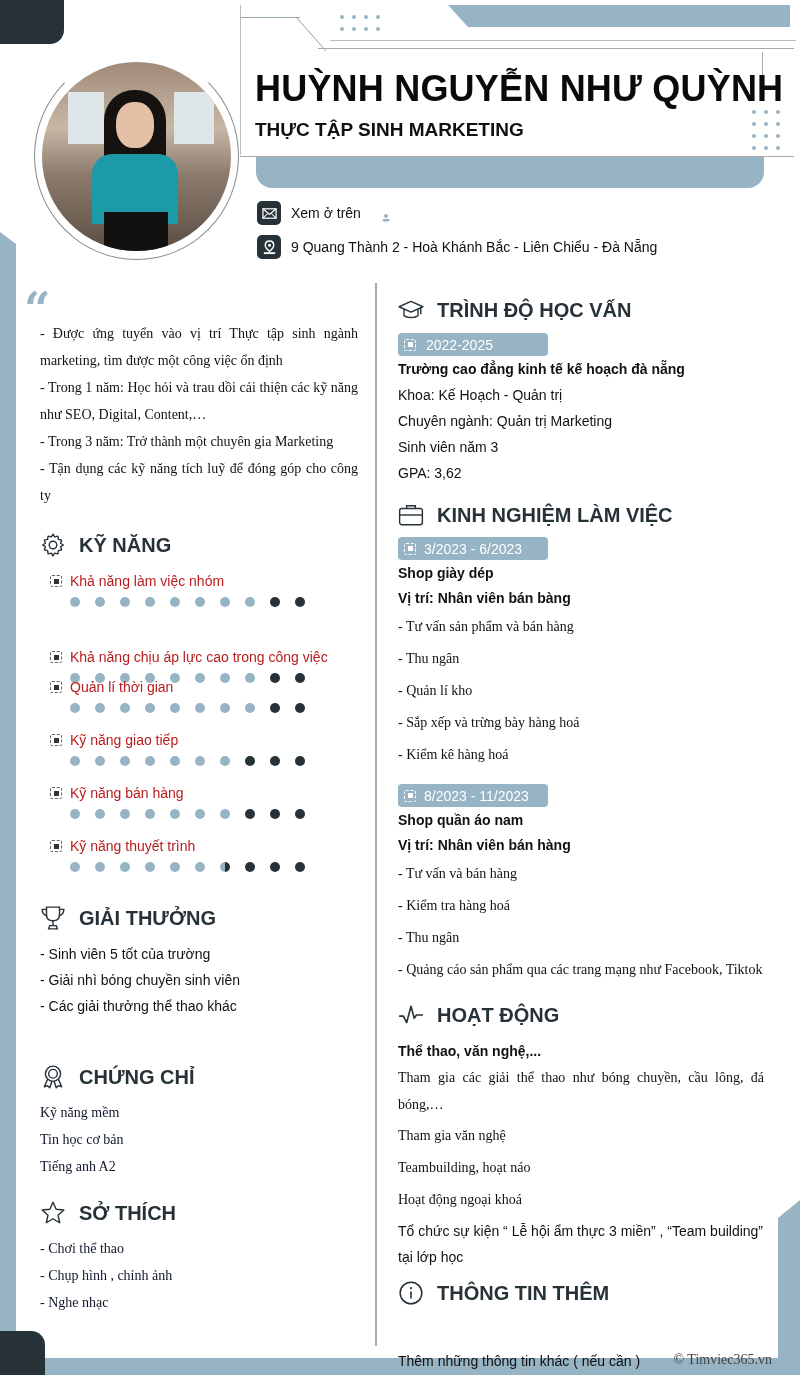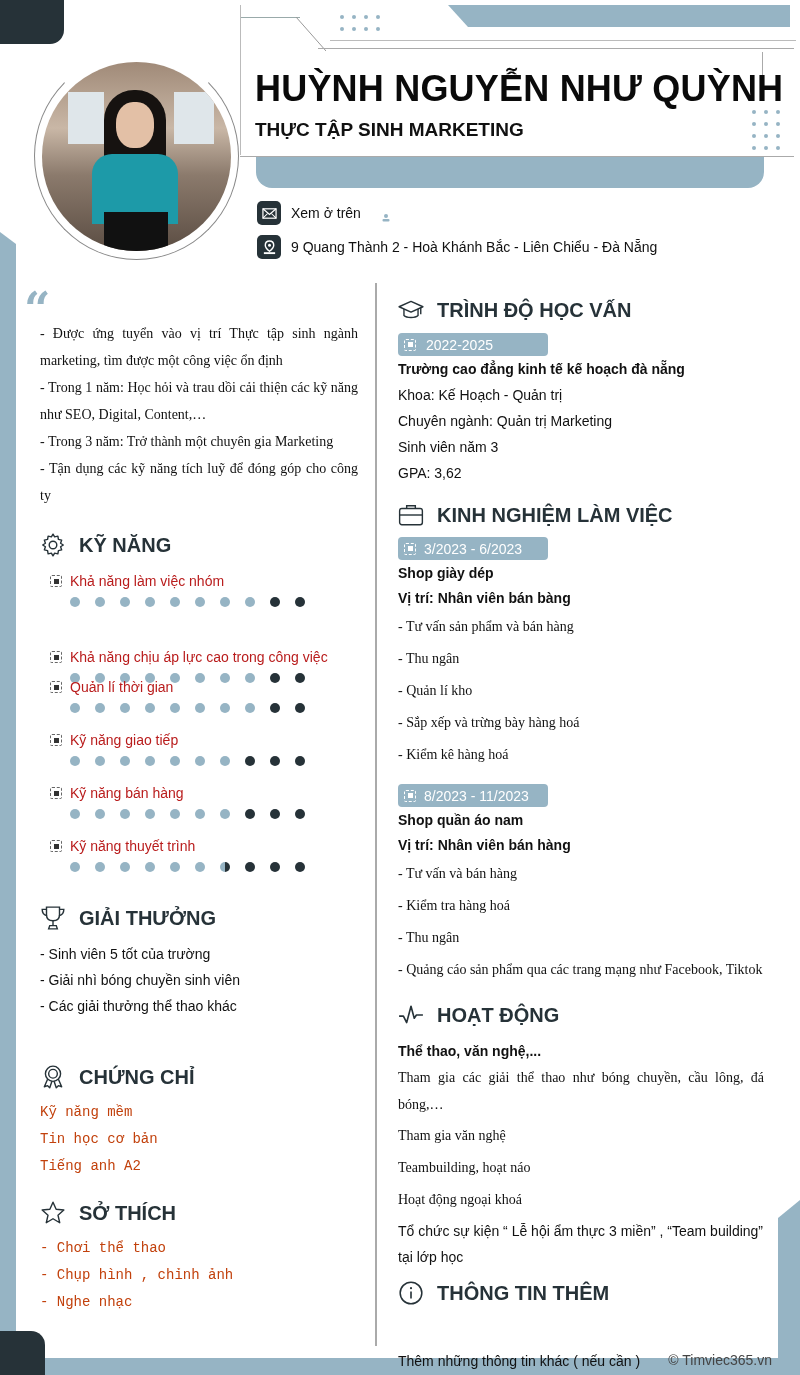--- a/index.html
+++ b/index.html
@@ -67,33 +67,33 @@
   .skill-label { display: flex; align-items: center; gap: 8px; font-size: 14px; color: #b91c1c; height: 20px; }
   .bullet-sq { width: 12px; height: 12px; position: relative; }
   .bullet-sq::before { content: ""; position: absolute; inset: 0; border: 1.5px dashed #666; border-radius: 2px; }
   .bullet-sq::after { content: ""; position: absolute; left: 3.5px; top: 3.5px; width: 5px; height: 5px; background: #333; }
   .dots-row { display: flex; gap: 15px; margin-left: 20px; margin-top: 6px; }
   .dot { width: 10px; height: 10px; border-radius: 50%; background: #96b4c4; }
   .dot.dark { background: #263238; }
   .dot.half { background: linear-gradient(90deg, #96b4c4 50%, #263238 50%); }
 
   .list-sans { font-size: 14px; line-height: 26px; color: #111; }
-  .list-serif { font-family: Liberation Mono, monospace; font-size: 14px; line-height: 27px; color: #c2410c; }
+  .list-serif { font-family: Liberation Serif, serif; font-size: 14px; line-height: 27px; color: #0f172a; }
 
   
   .date-pill { width: 150px; height: 23px; border-radius: 4px; background: #96b4c4; color: #fff; font-size: 14px; display: flex; align-items: center; gap: 8px; padding-left: 6px; }
   .date-pill .bullet-sq::before { border-color: #fff; }
   .date-pill .bullet-sq::after { background: #fff; }
   .bold-line { font-size: 14px; font-weight: bold; color: #111; line-height: 25px; }
   .plain-line { font-size: 14px; color: #111; line-height: 26px; }
   .serif-lines div { font-family: "Liberation Serif", serif; font-size: 14px; color: #111; line-height: 32px; }
   .activity-lines div { font-family: "Liberation Serif", serif; font-size: 14px; color: #111; line-height: 32px; }
   .justify { text-align: justify; }
 
-  .watermark { right: 28px; top: 1352px; font-family: Liberation Sans, sans-serif; font-size: 14px; color: #444; }
+  .watermark { right: 28px; top: 1352px; font-family: Liberation Serif, serif; font-size: 14px; color: #444; }
 </style>
 </head>
 <body>
 
 <div class="abs deco-top-left-block"></div>
 <div class="abs deco-left-band"></div>
 <div class="abs deco-right-band"></div>
 <div class="abs deco-bottom-band"></div>
 <div class="abs deco-bottom-left-block"></div>
 <div class="abs deco-top-bar"></div>

